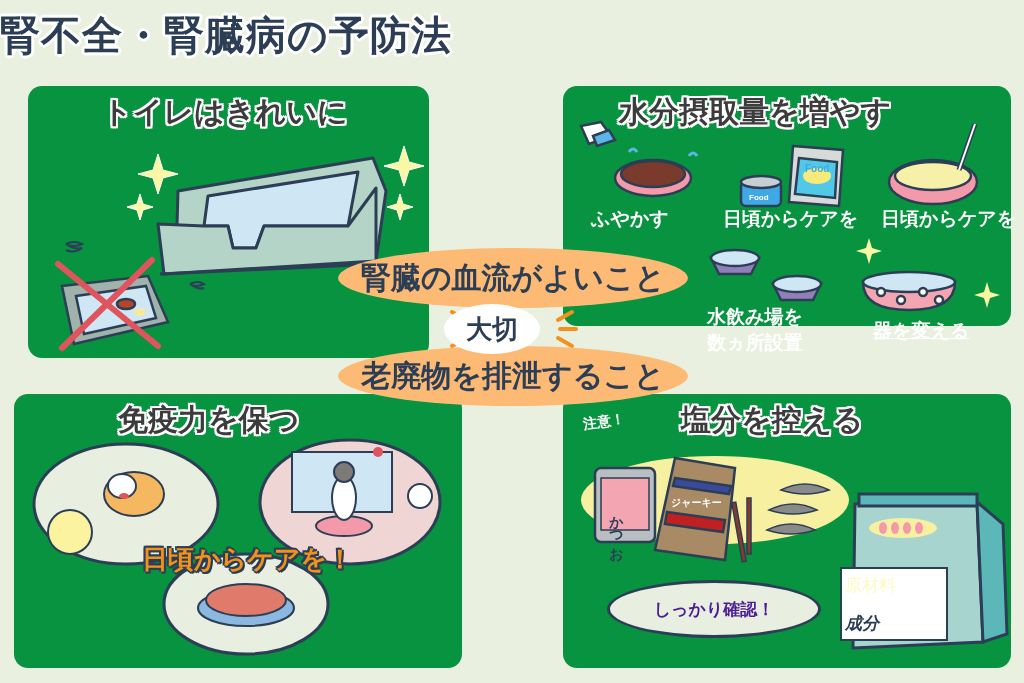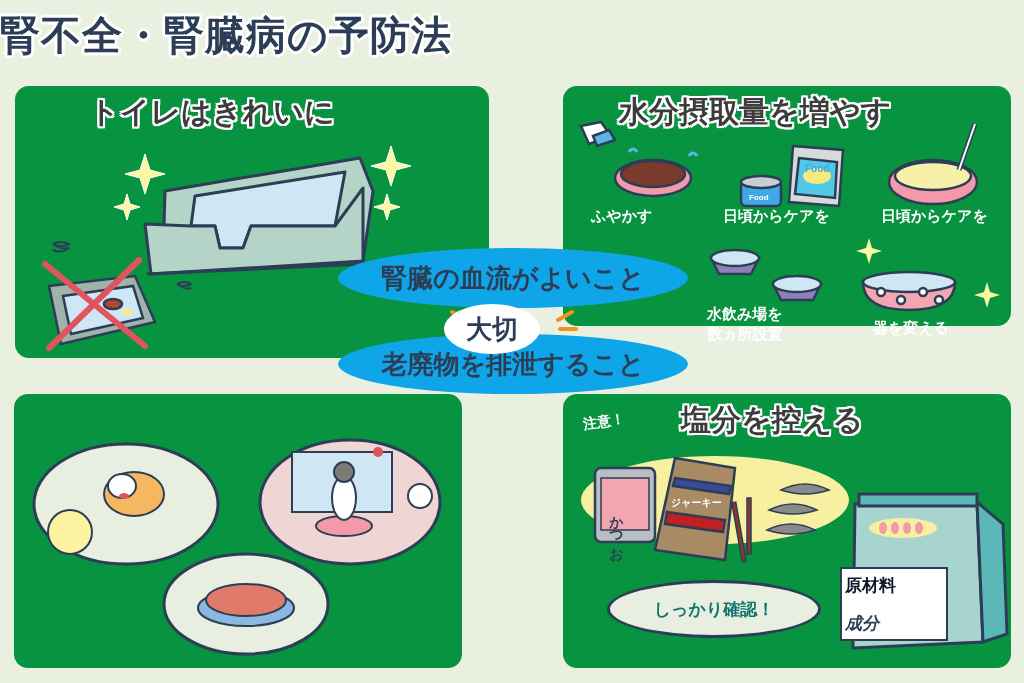--- a/index.html
+++ b/index.html
@@ -2,35 +2,35 @@
 <html><head>
 <meta charset="utf-8">
 <style>
   * { box-sizing: border-box; margin: 0; padding: 0; }
   body { width: 1024px; height: 683px; background: #eaf0e0; position: relative; overflow: hidden;
          font-family: "DejaVu Sans", "Liberation Sans", sans-serif; color: #2b3a4f; }
   .title { position: absolute; left: 0; top: 8px; width: 1024px; text-align: left;
            font-size: 40px; font-weight: bold; color: #2c3e55; letter-spacing: 1px;
            text-shadow: 3px 0 #fff, -3px 0 #fff, 0 3px #fff, 0 -3px #fff, 2px 2px #fff, -2px -2px #fff, 2px -2px #fff, -2px 2px #fff; }
   .panel { position: absolute; background: #07933f; border-radius: 14px; }
-  .p-tl { left: 15px; top: 86px; width: 474px; height: 272px; }
+  .p-tl { left: 28px; top: 86px; width: 401px; height: 272px; }
   .p-tr { left: 563px; top: 86px; width: 448px; height: 240px; }
   .p-bl { left: 14px; top: 394px; width: 448px; height: 274px; }
   .p-br { left: 563px; top: 394px; width: 448px; height: 274px; }
   .ptitle { position: absolute; font-size: 30px; font-weight: bold; color: #3c3c3c;
             text-shadow: 2px 0 #fff, -2px 0 #fff, 0 2px #fff, 0 -2px #fff, 2px 2px #fff, -2px -2px #fff, 2px -2px #fff, -2px 2px #fff; white-space: nowrap; }
-  .lbl { position: absolute; color: #fff; font-size: 15px; font-weight: bold; white-space: nowrap; text-align: center; line-height: 1.35; }
-  .oval { position: absolute; background: #0ea5e9; border-radius: 50%; display: flex; align-items: center; justify-content: center;
-          font-size: 26px; font-weight: bold; color: #2c3e55; white-space: nowrap; }
+  .lbl { position: absolute; color: #fff; font-size: 19px; font-weight: bold; white-space: nowrap; text-align: center; line-height: 1.35; }
+  .oval { position: absolute; background: #fdba74; border-radius: 50%; display: flex; align-items: center; justify-content: center;
+          font-size: 30px; font-weight: bold; color: #2c3e55; white-space: nowrap; }
   .burst { position: absolute; left: 444px; top: 298px; width: 136px; height: 62px; display: flex; align-items: center; justify-content: flex-start; }
   .burst-core { width: 96px; height: 50px; background: #fff; border-radius: 50%; display: flex; align-items: center; justify-content: center;
                 font-size: 26px; font-weight: bold; color: #2c3e55; position: relative; z-index: 2; }
   .abs { position: absolute; }
   .speech { position: absolute; background: #e8efe0; border: 3px solid #2c3e55; border-radius: 50%;
-            display: flex; align-items: center; justify-content: center; font-weight: bold; font-size: 17px; color: #0f766e; }
+            display: flex; align-items: center; justify-content: center; font-weight: bold; font-size: 17px; color: #4c1d95; }
   .orange-text { position: absolute; font-size: 26px; font-weight: bold; color: #f3921a;
                  text-shadow: 2px 0 #2c3e55, -2px 0 #2c3e55, 0 2px #2c3e55, 0 -2px #2c3e55, 2px 2px #2c3e55, -2px -2px #2c3e55; white-space: nowrap; }
 </style>
 </head>
 <body>
 
 <div class="title">腎不全・腎臓病の予防法</div>
 
 <div class="panel p-tl">
   <div class="ptitle" style="left:74px;top:6px;">トイレはきれいに</div>
@@ -117,24 +117,25 @@
       <path d="M424 196 l3 10 l10 3 l-10 3 l-3 10 l-3 -10 l-10 -3 l10 -3 z"></path>
     </g>
   </svg>
   <div class="lbl" style="left:28px;top:120px;">ふやかす</div>
   <div class="lbl" style="left:160px;top:120px;">日頃からケアを</div>
   <div class="lbl" style="left:318px;top:120px;">日頃からケアを</div>
   <div class="lbl" style="left:144px;top:218px;">
     <div>水飲み場を</div>
     <div>数ヵ所設置</div>
   </div>
-  <div class="lbl" style="left:310px;top:232px;">器を変える</div>
+  <div class="lbl" style="left:310px;top:232px;text-decoration:underline;">器を変える</div>
 </div>
 
 <div class="panel p-bl">
+  <div class="ptitle" style="left:104px;top:6px;">免疫力を保つ</div>
   <svg class="abs" style="left:0;top:0" width="448" height="274">
     <g stroke="#2c3e55" stroke-width="3">
       <ellipse cx="112" cy="110" rx="92" ry="60" fill="#e8efe0"></ellipse>
       <circle cx="56" cy="138" r="22" fill="#fbf3a0" stroke-width="2"></circle>
       <ellipse cx="120" cy="100" rx="30" ry="22" fill="#f5b860" stroke-width="2"></ellipse>
       <ellipse cx="108" cy="92" rx="14" ry="12" fill="#fff" stroke-width="2"></ellipse>
       <ellipse cx="110" cy="102" rx="5" ry="3" fill="#e0555d" stroke="none"></ellipse>
     </g>
     <g stroke="#2c3e55" stroke-width="3">
       <ellipse cx="336" cy="108" rx="90" ry="62" fill="#f0d5d5"></ellipse>
@@ -144,20 +145,21 @@
       <circle cx="330" cy="78" r="10" fill="#7d7a7a" stroke-width="2"></circle>
       <circle cx="364" cy="58" r="5" fill="#e0555d" stroke="none"></circle>
       <circle cx="406" cy="102" r="12" fill="#fff" stroke-width="2"></circle>
     </g>
     <g stroke="#2c3e55" stroke-width="3">
       <ellipse cx="232" cy="210" rx="82" ry="50" fill="#e8efe0"></ellipse>
       <ellipse cx="232" cy="214" rx="48" ry="18" fill="#8ab8e0" stroke-width="2"></ellipse>
       <ellipse cx="232" cy="206" rx="40" ry="16" fill="#e07a6a" stroke-width="2"></ellipse>
     </g>
   </svg>
+  <div class="orange-text" style="left:128px;top:148px;">日頃からケアを！</div>
 </div>
 
 <div class="panel p-br">
   <div class="ptitle" style="left:118px;top:6px;">塩分を控える</div>
   <div class="lbl" style="left:20px;top:18px;font-size:14px;transform:rotate(-8deg);">注意！</div>
   <svg class="abs" style="left:0;top:0" width="448" height="274">
     <ellipse cx="152" cy="106" rx="134" ry="44" fill="#f6f0a0"></ellipse>
     <g stroke="#2c3e55" stroke-width="2.5">
       <rect x="32" y="74" width="60" height="74" rx="6" fill="#b8bec2"></rect>
       <rect x="38" y="84" width="48" height="52" fill="#f3a6b2" stroke-width="1.5"></rect>
@@ -186,31 +188,31 @@
       <g fill="#f39aaa" stroke="none">
         <ellipse cx="320" cy="134" rx="4" ry="6"></ellipse>
           <ellipse cx="332" cy="134" rx="4" ry="6"></ellipse>
         <ellipse cx="344" cy="134" rx="4" ry="6"></ellipse>
           <ellipse cx="356" cy="134" rx="4" ry="6"></ellipse>
       </g>
       <rect x="278" y="174" width="106" height="72" fill="#fff" stroke-width="2"></rect>
     </g>
   </svg>
   <div class="speech" style="left:44px;top:186px;width:214px;height:58px;">しっかり確認！</div>
-  <div class="abs" style="left:282px;top:180px;font-size:17px;font-weight:bold;color:#0f172a;">原材料</div>
+  <div class="abs" style="left:282px;top:180px;font-size:17px;font-weight:normal;color:#fef9c3;">原材料</div>
   <div class="abs" style="left:282px;top:218px;font-size:17px;font-weight:bold;color:#2c3e55;font-style:italic;">成分</div>
 </div>
 
 <div class="oval" style="left:338px;top:248px;width:350px;height:60px;">腎臓の血流がよいこと</div>
 <div class="burst">
   <svg class="abs" style="left:0;top:0" width="136" height="62">
     <g stroke="#f3921a" stroke-width="4" stroke-linecap="round">
       <line x1="4" y1="31" x2="20" y2="31"></line>
         <line x1="8" y1="14" x2="22" y2="22"></line>
         <line x1="8" y1="48" x2="22" y2="40"></line>
       <line x1="132" y1="31" x2="116" y2="31"></line>
         <line x1="128" y1="14" x2="114" y2="22"></line>
         <line x1="128" y1="48" x2="114" y2="40"></line>
     </g>
   </svg>
   <div class="burst-core">大切</div>
 </div>
-<div class="oval" style="left:338px;top:334px;width:350px;height:60px;">老廃物を排泄すること</div>
+<div class="oval" style="left:338px;top:346px;width:350px;height:60px;">老廃物を排泄すること</div>
 
 </body></html>

